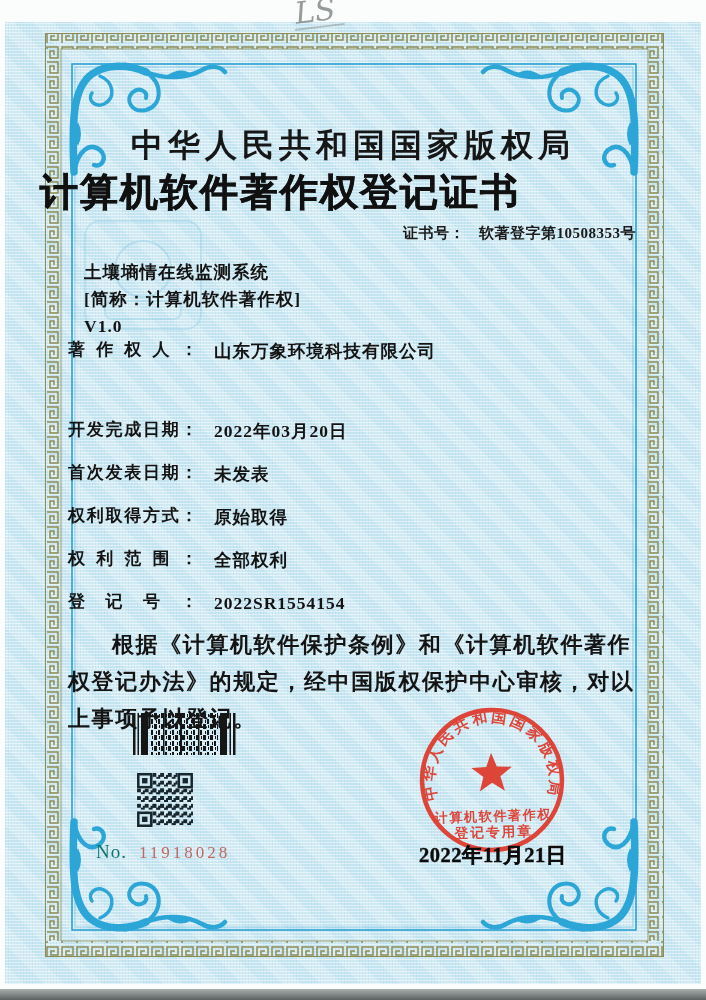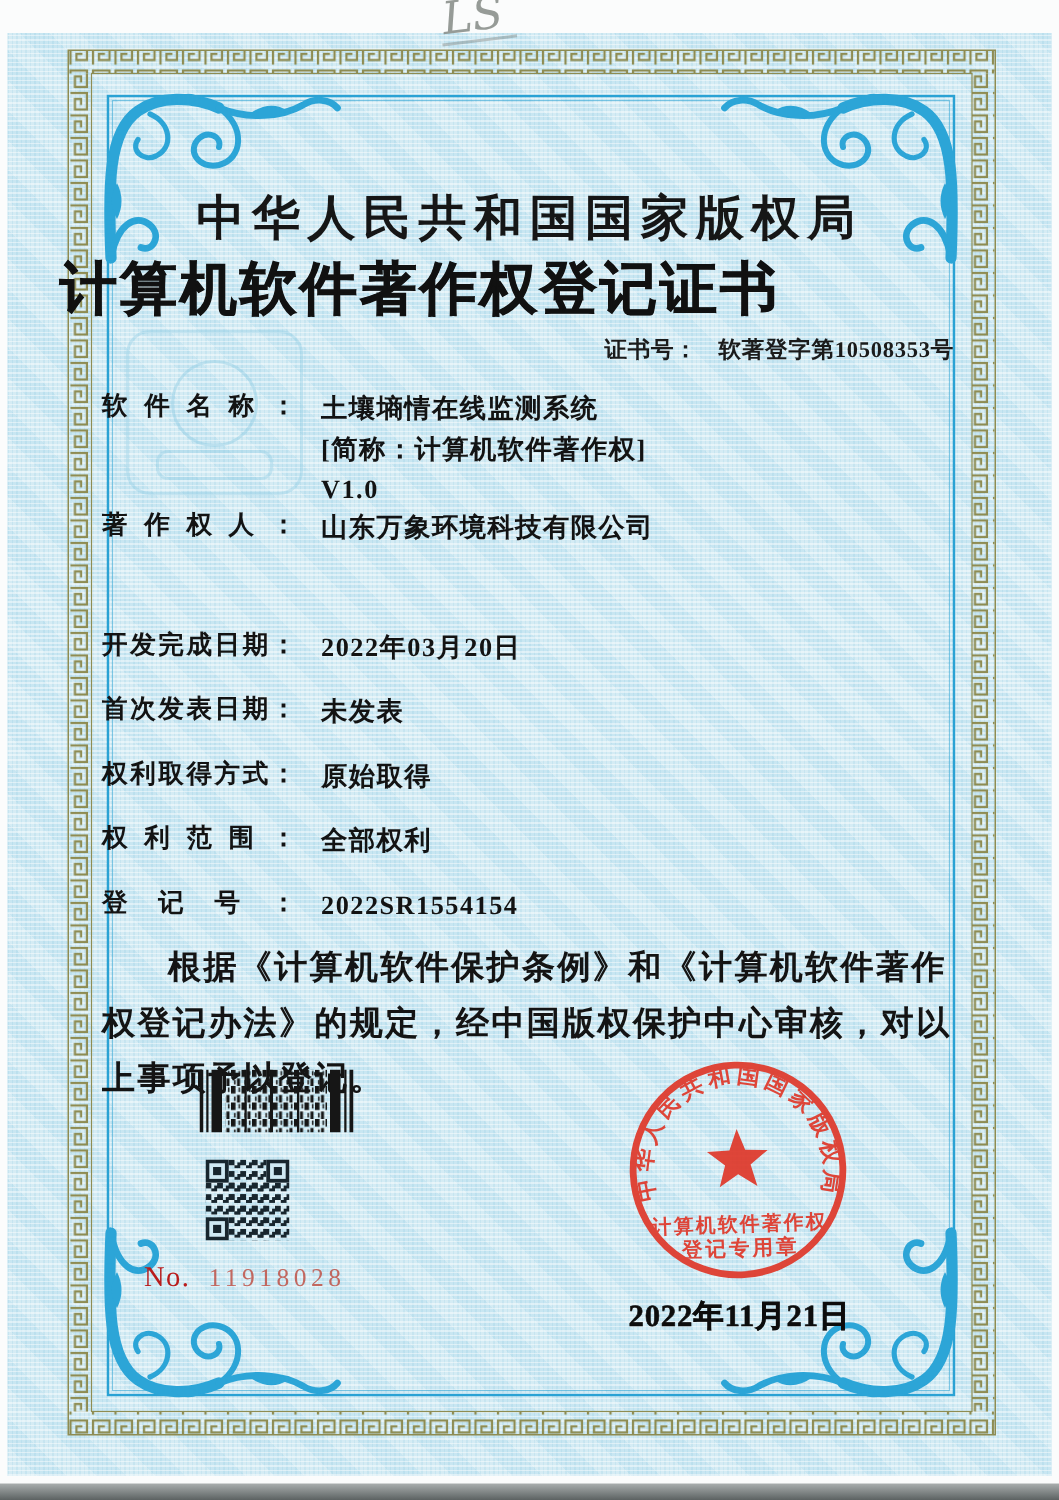--- a/index.html
+++ b/index.html
@@ -67,30 +67,30 @@
   .statement{
     position:absolute;left:68px;top:626px;width:582px;
     font-size:22px;font-weight:600;letter-spacing:1.6px;line-height:37px;
     text-indent:2em;color:#141414;
   }
   
   .barcode{position:absolute;left:133px;top:713px;}
   .qr{position:absolute;left:137px;top:773px;}
   .serial-line{position:absolute;left:96px;top:841px;}
   .serial-line .no{
-    font-size:19px;color:#b91c1c;font-family:"Liberation Serif",serif;letter-spacing:1px;text-align:center;
+    font-size:19px;color:#0f766e;font-family:"Liberation Serif",serif;letter-spacing:1px;text-align:center;
   }
   .serial-line .num{
     margin-left:12px;font-family:Liberation Serif, serif;
     font-size:17px;color:#c05a50;letter-spacing:3px;opacity:.9;
   }
   .seal{position:absolute;left:415px;top:703px;width:154px;height:154px;
     opacity:.93;transform:rotate(-2deg);}
   .issue-date{
-    position:absolute;left:419px;top:863px;
+    position:absolute;left:419px;top:841px;
     font-size:20.5px;font-weight:900;color:#0d0d0d;letter-spacing:.5px;
     -webkit-text-stroke:.4px #0d0d0d;
   }
 </style>
 </head>
 <body>
 
 <div class="paper"></div>
 
 <div class="watermark">
@@ -136,21 +136,21 @@
 
 <div class="pencil">LS</div>
 
 <div class="authority">中华人民共和国国家版权局</div>
 <div class="cert-title">计算机软件著作权登记证书</div>
 <div class="cert-no-line">
   <span class="l">证书号：</span><span class="v">软著登字第10508353号</span>
 </div>
 
 <div class="field-row" style="top:259px">
-  <span class="lbl">软件名称：</span><span class="val"><span style="display:block">土壤墒情在线监测系统</span><span style="display:block">[简称：计算机软件著作权]</span><span style="display:block">V1.0</span></span>
+  <span class="val"><span style="display:block">土壤墒情在线监测系统</span><span style="display:block">[简称：计算机软件著作权]</span><span style="display:block">V1.0</span></span>
 </div>
 <div class="field-row" style="top:338px">
   <span class="lbl">著作权人：</span><span class="val">山东万象环境科技有限公司</span>
 </div>
 <div class="field-row" style="top:418px">
   <span class="lbl">开发完成日期：</span><span class="val">2022年03月20日</span>
 </div>
 <div class="field-row" style="top:461px">
   <span class="lbl">首次发表日期：</span><span class="val">未发表</span>
 </div>

